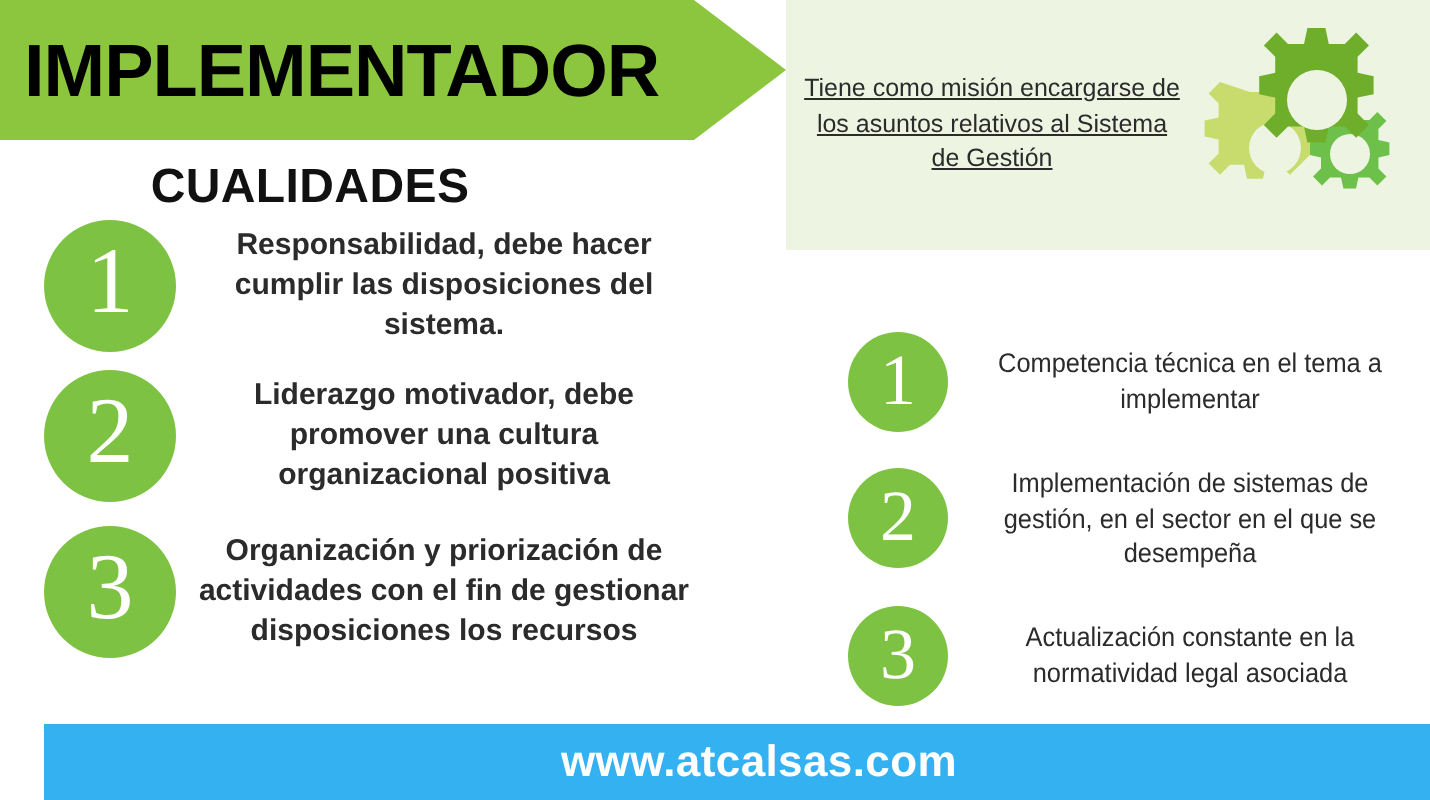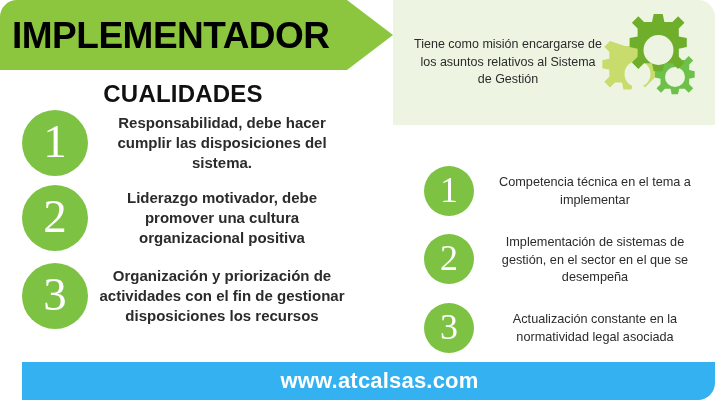--- a/index.html
+++ b/index.html
@@ -7,21 +7,20 @@
     padding: 0;
     background: #ffffff;
   }
   #infographic {
     position: relative;
     width: 715px;
     height: 400px;
     overflow: hidden;
     background: #ffffff;
     font-family: "Liberation Sans", sans-serif;
-    border-radius: 17px;
   }
 
   
   .banner {
     position: absolute;
     left: 0;
     top: 0;
     width: 393px;
     height: 70px;
     background: #8CC63F;
@@ -46,25 +45,26 @@
     left: 393px;
     top: 0;
     width: 322px;
     height: 125px;
     background: #EDF5E2;
     display: flex;
     align-items: center;
   }
   .mission-text {
     width: 190px;
-    margin-left: 20px;
+    margin-left: 8px;
     text-align: center;
     font-size: 12.5px;
     line-height: 1.42;
     color: #2b2b2b;
+    text-decoration: underline;
   }
   .gears {
     position: absolute;
     right: 8px;
     top: 8px;
     width: 118px;
     height: 104px;
   }
 
   
@@ -74,21 +74,20 @@
     color: #111111;
     letter-spacing: 0.2px;
     white-space: nowrap;
   }
   #heading-cualidades {
     left: 0;
     top: 80px;
     width: 310px;
     text-align: center;
     font-size: 24px;
-    padding-left: 28px;
   }
   #heading-formaciones {
     left: 420px;
     top: 129px;
     width: 290px;
     text-align: center;
     font-size: 23px;
   }
 
   

